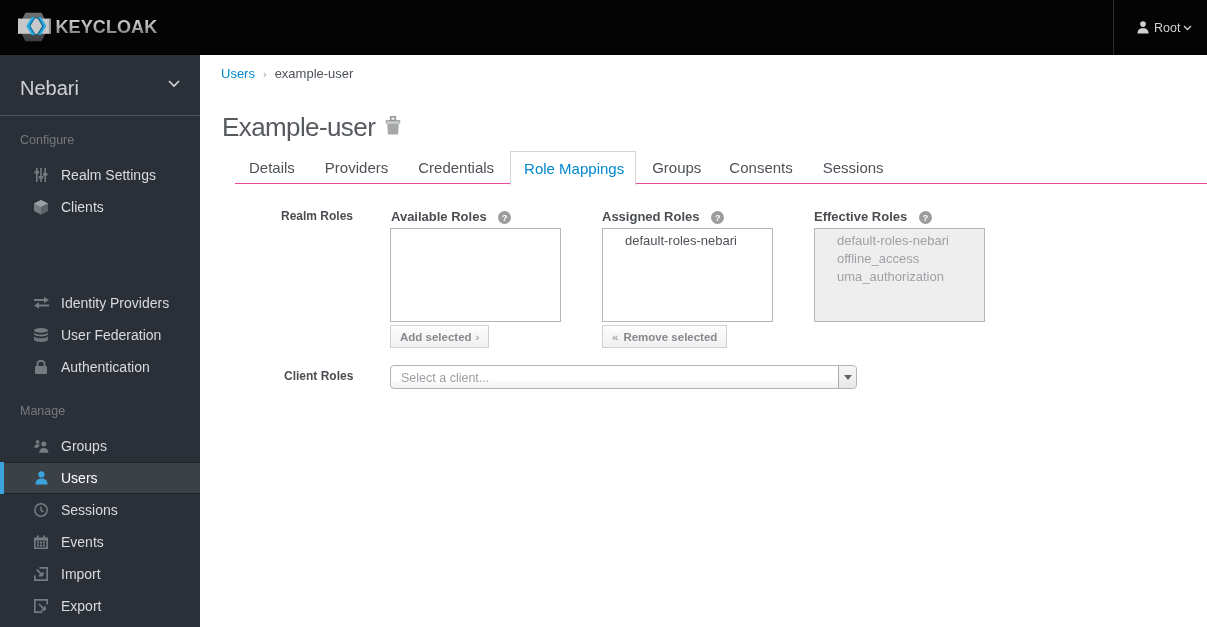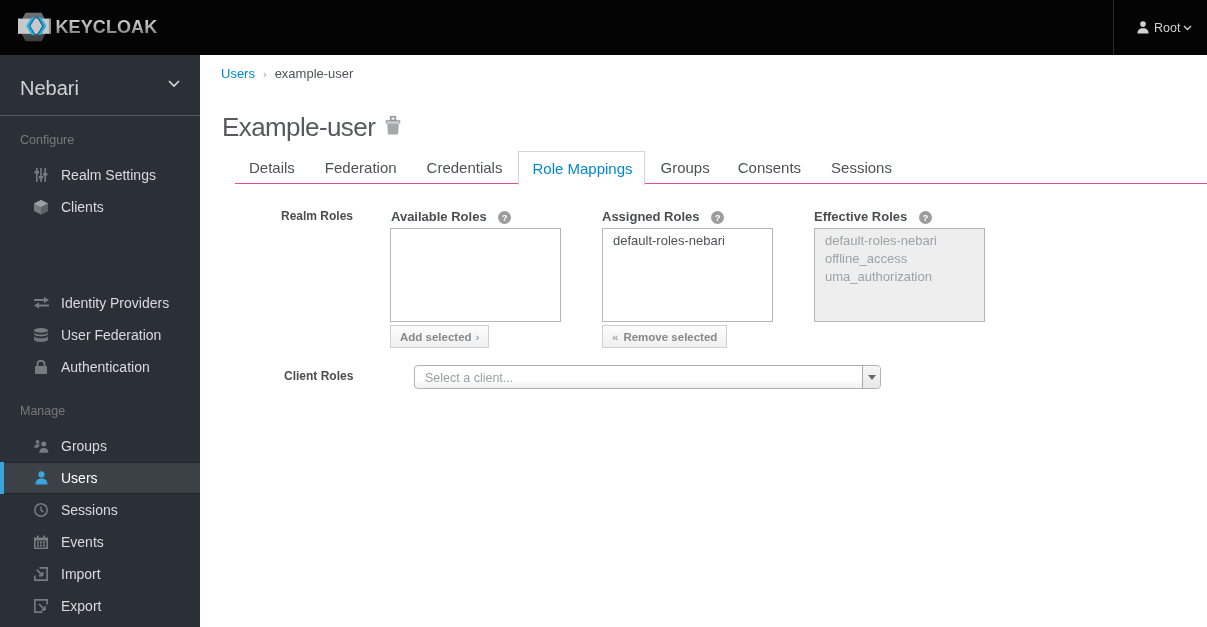--- a/index.html
+++ b/index.html
@@ -24,24 +24,24 @@
 .crumb a { color:#0088ce; text-decoration:none; }
 .crumb .sep { color:#9ba0a5; margin:0 8px; font-size:11px; }
 h1 { position:absolute; left:22px; top:57px; font-size:26px; font-weight:400; color:#56595e; letter-spacing:-0.6px; }
 #trash { position:absolute; left:184px; top:61px; }
 #tabs { position:absolute; left:35px; top:96px; width:974px; height:33px; border-bottom:1px solid #ec4899; display:flex; }
 #tabs .tab { height:33px; padding:0 14px; margin-right:2px; display:flex; align-items:center; font-size:15px; color:#4d5258; }
 #tabs .tab.active { background:#fff; border:1px solid #d4d4d4; border-bottom:0; height:34px; color:#0088ce; padding:0 11px 0 13px; }
 .ctrl-label { position:absolute; font-size:12px; font-weight:bold; color:#4a4e52; }
 .col-label { position:absolute; font-size:13px; font-weight:bold; color:#4a4e52; }
 .qmark { display:inline-block; width:13px; height:13px; background:#9c9c9c; color:#fff; border-radius:50%; font-size:9.5px; font-weight:bold; text-align:center; line-height:13.5px; margin-left:8px; vertical-align:0.5px; }
-.listbox { position:absolute; width:171px; height:94px; border:1px solid #b6b6b6; background:#fff; font-size:13px; color:#4d5258; padding:3px 0 0 10px; line-height:18px; }
+.listbox { position:absolute; width:171px; height:94px; border:1px solid #b6b6b6; background:#fff; font-size:13px; color:#4d5258; padding:3px 0 0 22px; line-height:18px; }
 .listbox.disabled { background:#eeeeee; color:#9ea1a5; }
 .rolebtn { position:absolute; height:23px; border:1px solid #d0d0d0; background:linear-gradient(#fdfdfd,#f0f0f0); color:#85898d; font-size:11.5px; font-weight:bold; display:flex; align-items:center; padding:0 9px; }
-#selclient { position:absolute; left:190px; top:310px; width:467px; height:24px; border:1px solid #b3b3b3; border-radius:4px; background:linear-gradient(#fff 60%,#f1f1f1);margin-left:24px; }
+#selclient { position:absolute; left:190px; top:310px; width:467px; height:24px; border:1px solid #b3b3b3; border-radius:4px; background:linear-gradient(#fff 60%,#f1f1f1); }
 #selclient .ph { position:absolute; left:10px; top:5px; font-size:12.5px; color:#9a9ea2; }
 #selclient .caretbtn { position:absolute; right:0; top:0; width:18px; height:22px; border-left:1px solid #aaa; border-radius:0 4px 4px 0; background:linear-gradient(#f6f6f6,#e8e8e8); }
 #selclient .caretbtn:after { content:""; position:absolute; left:5px; top:9px; border-left:4px solid transparent; border-right:4px solid transparent; border-top:5px solid #666; }
 </style>
 </head>
 <body>
 <div id="header">
   <svg id="logo" width="170" height="40" viewBox="0 0 170 40">
     <defs>
       <linearGradient id="silver" x1="0" y1="0" x2="0" y2="1">
@@ -227,21 +227,21 @@
   <h1>Example-user</h1>
   <svg id="trash" width="18" height="19" viewBox="0 0 18 19">
       <rect x="6.7" y="0.8" width="4.6" height="3.6" fill="none" stroke="#98999b" stroke-width="1.7"></rect>
       <path d="M1.8 4.2 L16.2 4.2 L16.2 7.6 L15.2 7.6 L15.2 6.6 L2.8 6.6 L2.8 7.6 L1.8 7.6 Z" fill="#919395"></path>
       <rect x="2.8" y="5.2" width="12.4" height="2.4" fill="#c9cbcd"></rect>
       <path d="M3.2 7.6 L14.8 7.6 L14.1 18.6 L3.9 18.6 Z" fill="#a5a7a9"></path>
     </svg>
 
   <div id="tabs">
     <div class="tab">Details</div>
-    <div class="tab">Federation</div>
+    <div class="tab">Providers</div>
     <div class="tab">Credentials</div>
     <div class="tab active">Role Mappings</div>
     <div class="tab">Groups</div>
     <div class="tab" style="padding:0 14px 0 12px">Consents</div>
     <div class="tab">Sessions</div>
   </div>
 
   <div class="ctrl-label" style="left:81px; top:154px">Realm Roles</div>
   <div class="col-label" style="left:191px; top:154px">Available Roles <span class="qmark">?</span></div>
   <div class="col-label" style="left:402px; top:154px">Assigned Roles <span class="qmark">?</span></div>

